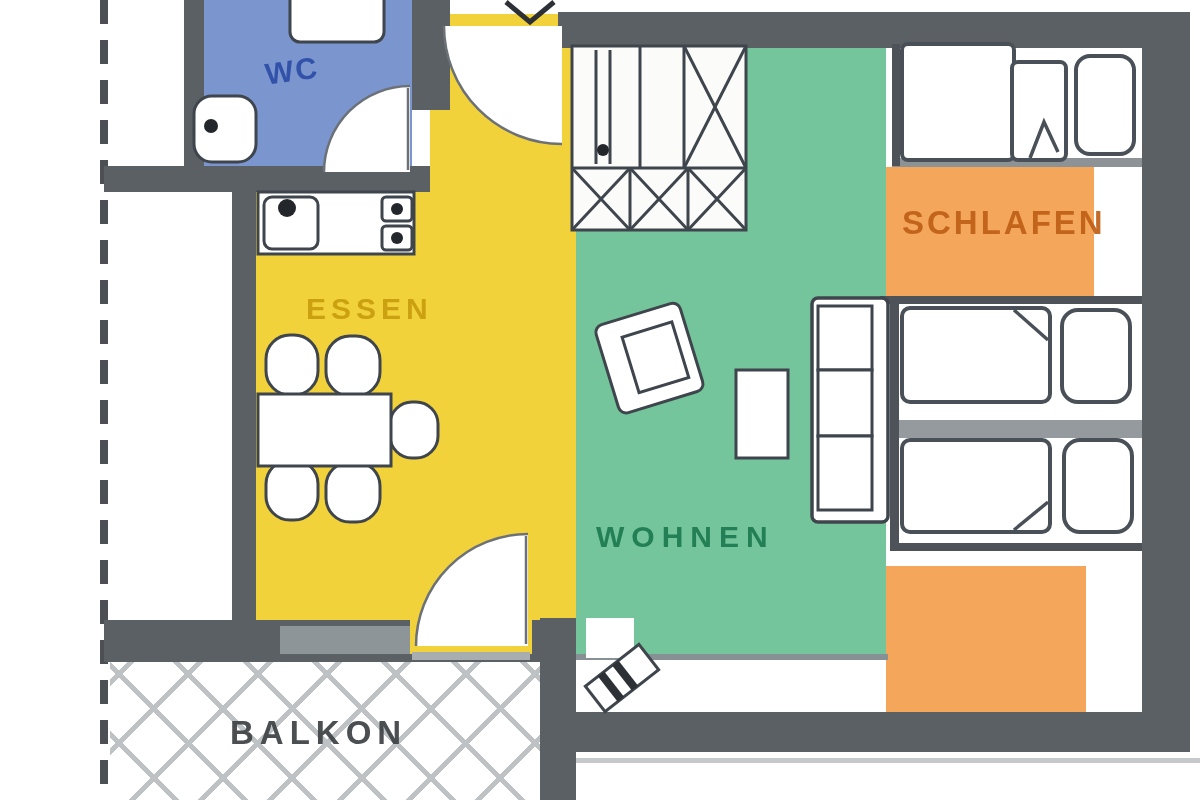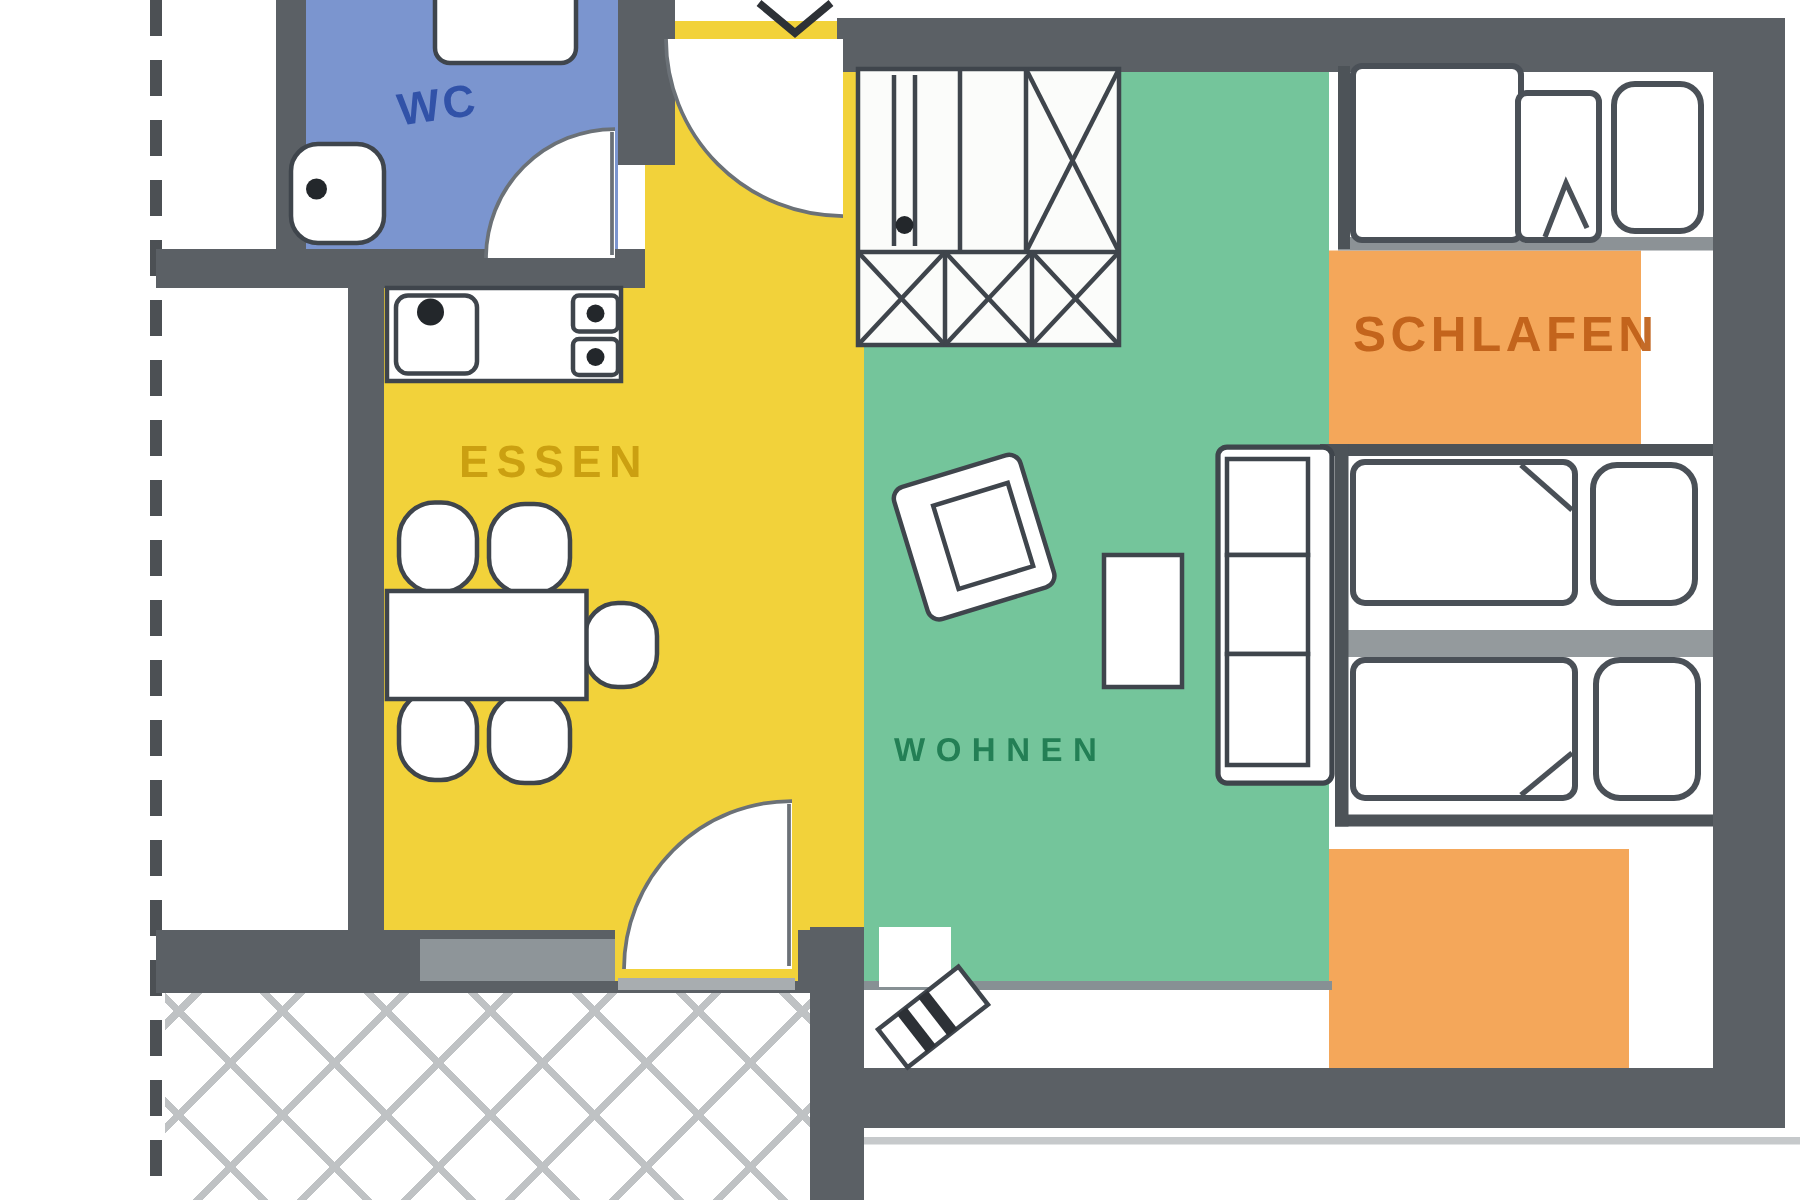--- a/index.html
+++ b/index.html
@@ -173,16 +173,17 @@
     <rect x="586" y="618" width="48" height="40" fill="#fff"></rect>
     <g transform="translate(622,678) rotate(-38)">
       <rect class="fo" x="-34" y="-16" width="68" height="32"></rect>
       <line x1="-14" y1="-16" x2="-14" y2="16" stroke="#2d3136" stroke-width="8"></line>
       <line x1="4" y1="-16" x2="4" y2="16" stroke="#2d3136" stroke-width="8"></line>
     </g>
   </svg>
 
   <div class="lbl" style="left:265px;top:54px;font-size:30px;color:var(--label-wc);letter-spacing:2px;transform:rotate(-8deg);">WC</div>
   <div class="lbl" style="left:306px;top:292px;font-size:30px;color:var(--label-dining);letter-spacing:5px;">ESSEN</div>
-  <div class="lbl" style="left:596px;top:487px;font-size:22px;color:var(--label-living);letter-spacing:7px;">WOHNEN</div>
+  <div class="lbl" style="left:596px;top:520px;font-size:30px;color:var(--label-living);letter-spacing:7px;">WOHNEN</div>
   <div class="lbl" style="left:902px;top:204px;font-size:33px;color:var(--label-sleeping);letter-spacing:3px;">SCHLAFEN</div>
+  <div class="lbl" style="left:230px;top:714px;font-size:33px;color:var(--label-balcony);letter-spacing:6px;">BALKON</div>
 
 </div>
 
 </body></html>

